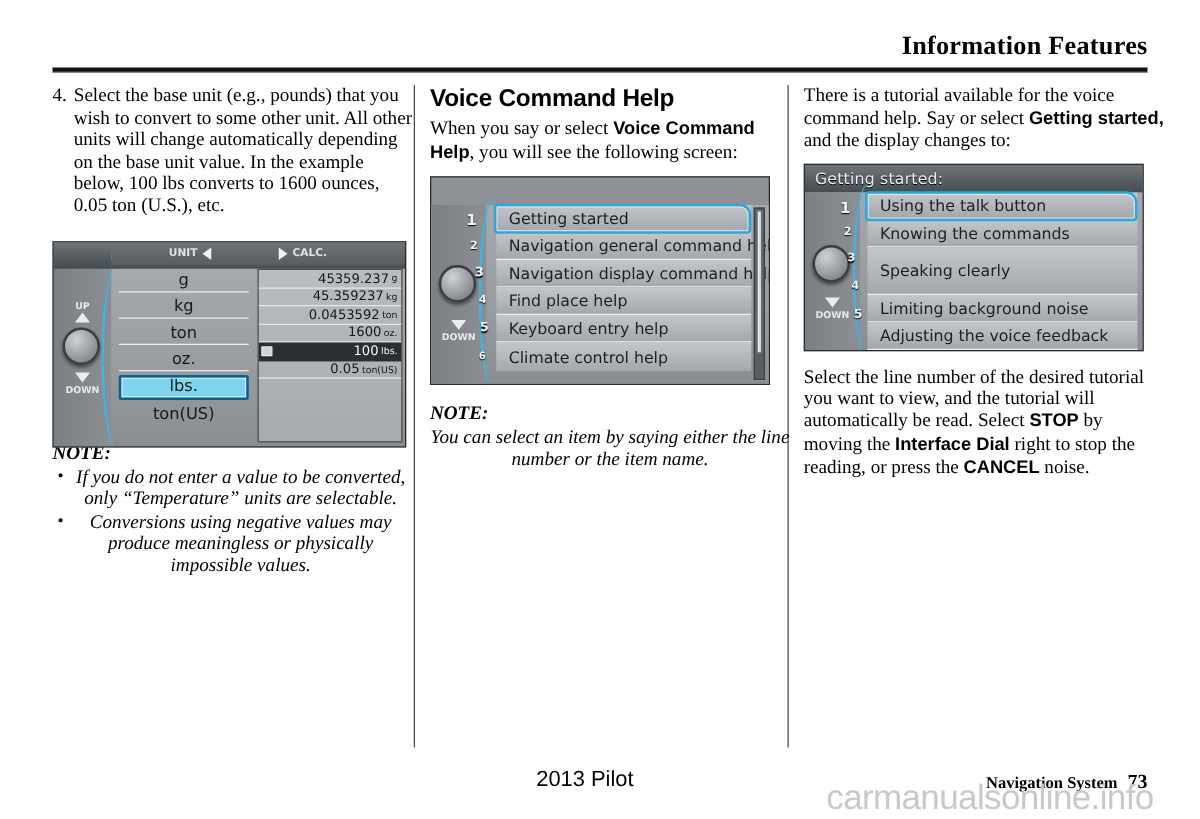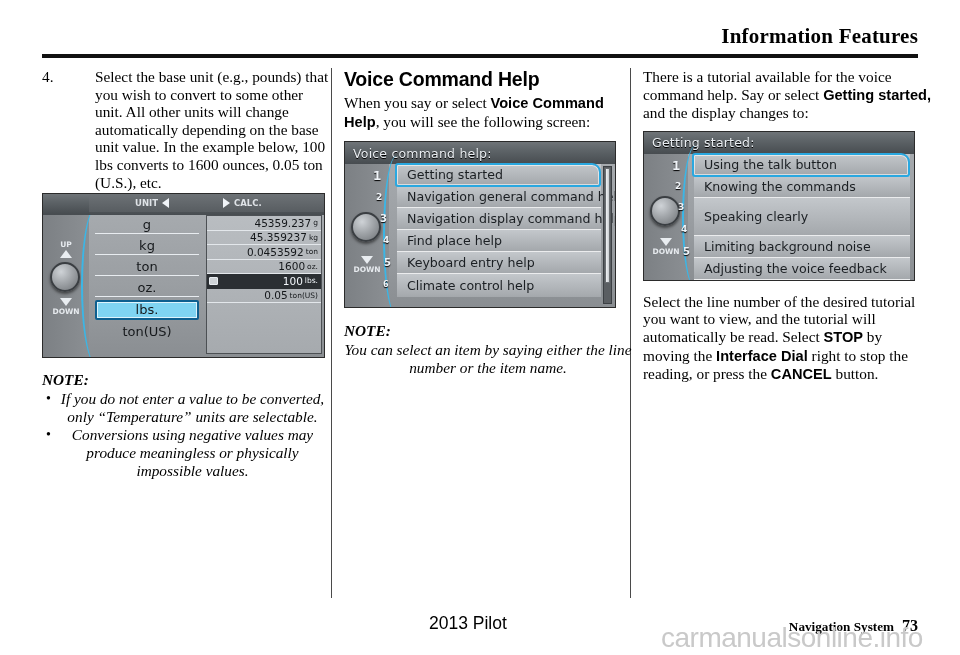--- a/index.html
+++ b/index.html
@@ -42,21 +42,21 @@
 
   .body-text {
     font-family:"Liberation Serif", serif;
     font-size:15.3px; line-height:17.6px;
     text-align:left;
   }
   .body-text b { font-family:"Liberation Sans", sans-serif; font-weight:bold; font-size:14.6px; }
 
   .numbered-item { display:flex; }
   .numbered-item .num { width:17px; flex:0 0 17px; }
-  .numbered-item .txt { flex:1;margin-left:36px; }
+  .numbered-item .txt { flex:1; }
 
   h2.section-head {
     font-family:"Liberation Sans", sans-serif;
     font-weight:bold; font-size:19.5px;
     margin:0 0 3px 0; letter-spacing:-0.2px;
   }
 
   .note-block { margin-top:14px; }
   .note-title {
     font-family:"Liberation Serif", serif;
@@ -303,23 +303,20 @@
   </div>
 </div>
 
 <div class="column" id="column-2">
   <h2 class="section-head">Voice Command Help</h2>
   <div class="body-text">
     <span>When you say or select </span><b>Voice Command Help</b><span>, you will see the following screen:</span>
   </div>
 
   <div class="navscreen" style="margin-top:10px;width:272px;height:167px;">
-    <div class="nav-titlebar" style="height:22px;">
-      <span>Voice command help:</span>
-    </div>
     <div class="nav-body" style="position:absolute;left:0;top:22px;right:0;bottom:0;">
       <div class="dial-zone" style="width:44px;">
         <div class="dial-knob" style="top:48px;left:6px;"></div>
         <div class="tri tri-down" style="position:absolute;left:0;right:0;top:92px;"></div>
         <div style="position:absolute;left:0;right:0;top:101px;">DOWN</div>
       </div>
       <div class="curve" style="left:38px;width:22px;"></div>
 
       <div class="row-index" style="left:28px;top:5px;font-size:12px;">1</div>
       <div class="row-index" style="left:31px;top:28px;font-size:9px;">2</div>
@@ -405,21 +402,21 @@
         <div class="list-row" style="height:18px;border-bottom:none;background:linear-gradient(180deg,#9aa4ac,#8c969e);">
             <span class="rowlabel"></span>
           </div>
       </div>
 
       <div class="row-highlight" style="left:48px;right:4px;top:-1px;height:24px;"></div>
     </div>
   </div>
 
   <div class="body-text" style="margin-top:12px;">
-    <span>Select the line number of the desired tutorial you want to view, and the tutorial will automatically be read. Select </span><b>STOP</b><span> by moving the </span><b>Interface Dial</b><span> right to stop the reading, or press the </span><b>CANCEL</b><span> button.</span>
+    <span>Select the line number of the desired tutorial you want to view, and the tutorial will automatically be read. Select </span><b>STOP</b><span> by moving the </span><b>Interface Dial</b><span> right to stop the reading, or press the </span><b>CANCEL</b><span> noise.</span>
   </div>
 </div>
 
 <div id="footer-model">2013 Pilot</div>
 <div id="footer-right">
   <span>Navigation System</span><span class="pageno">73</span>
 </div>
 <div id="watermark">carmanualsonline.info</div>
 
 </body></html>

